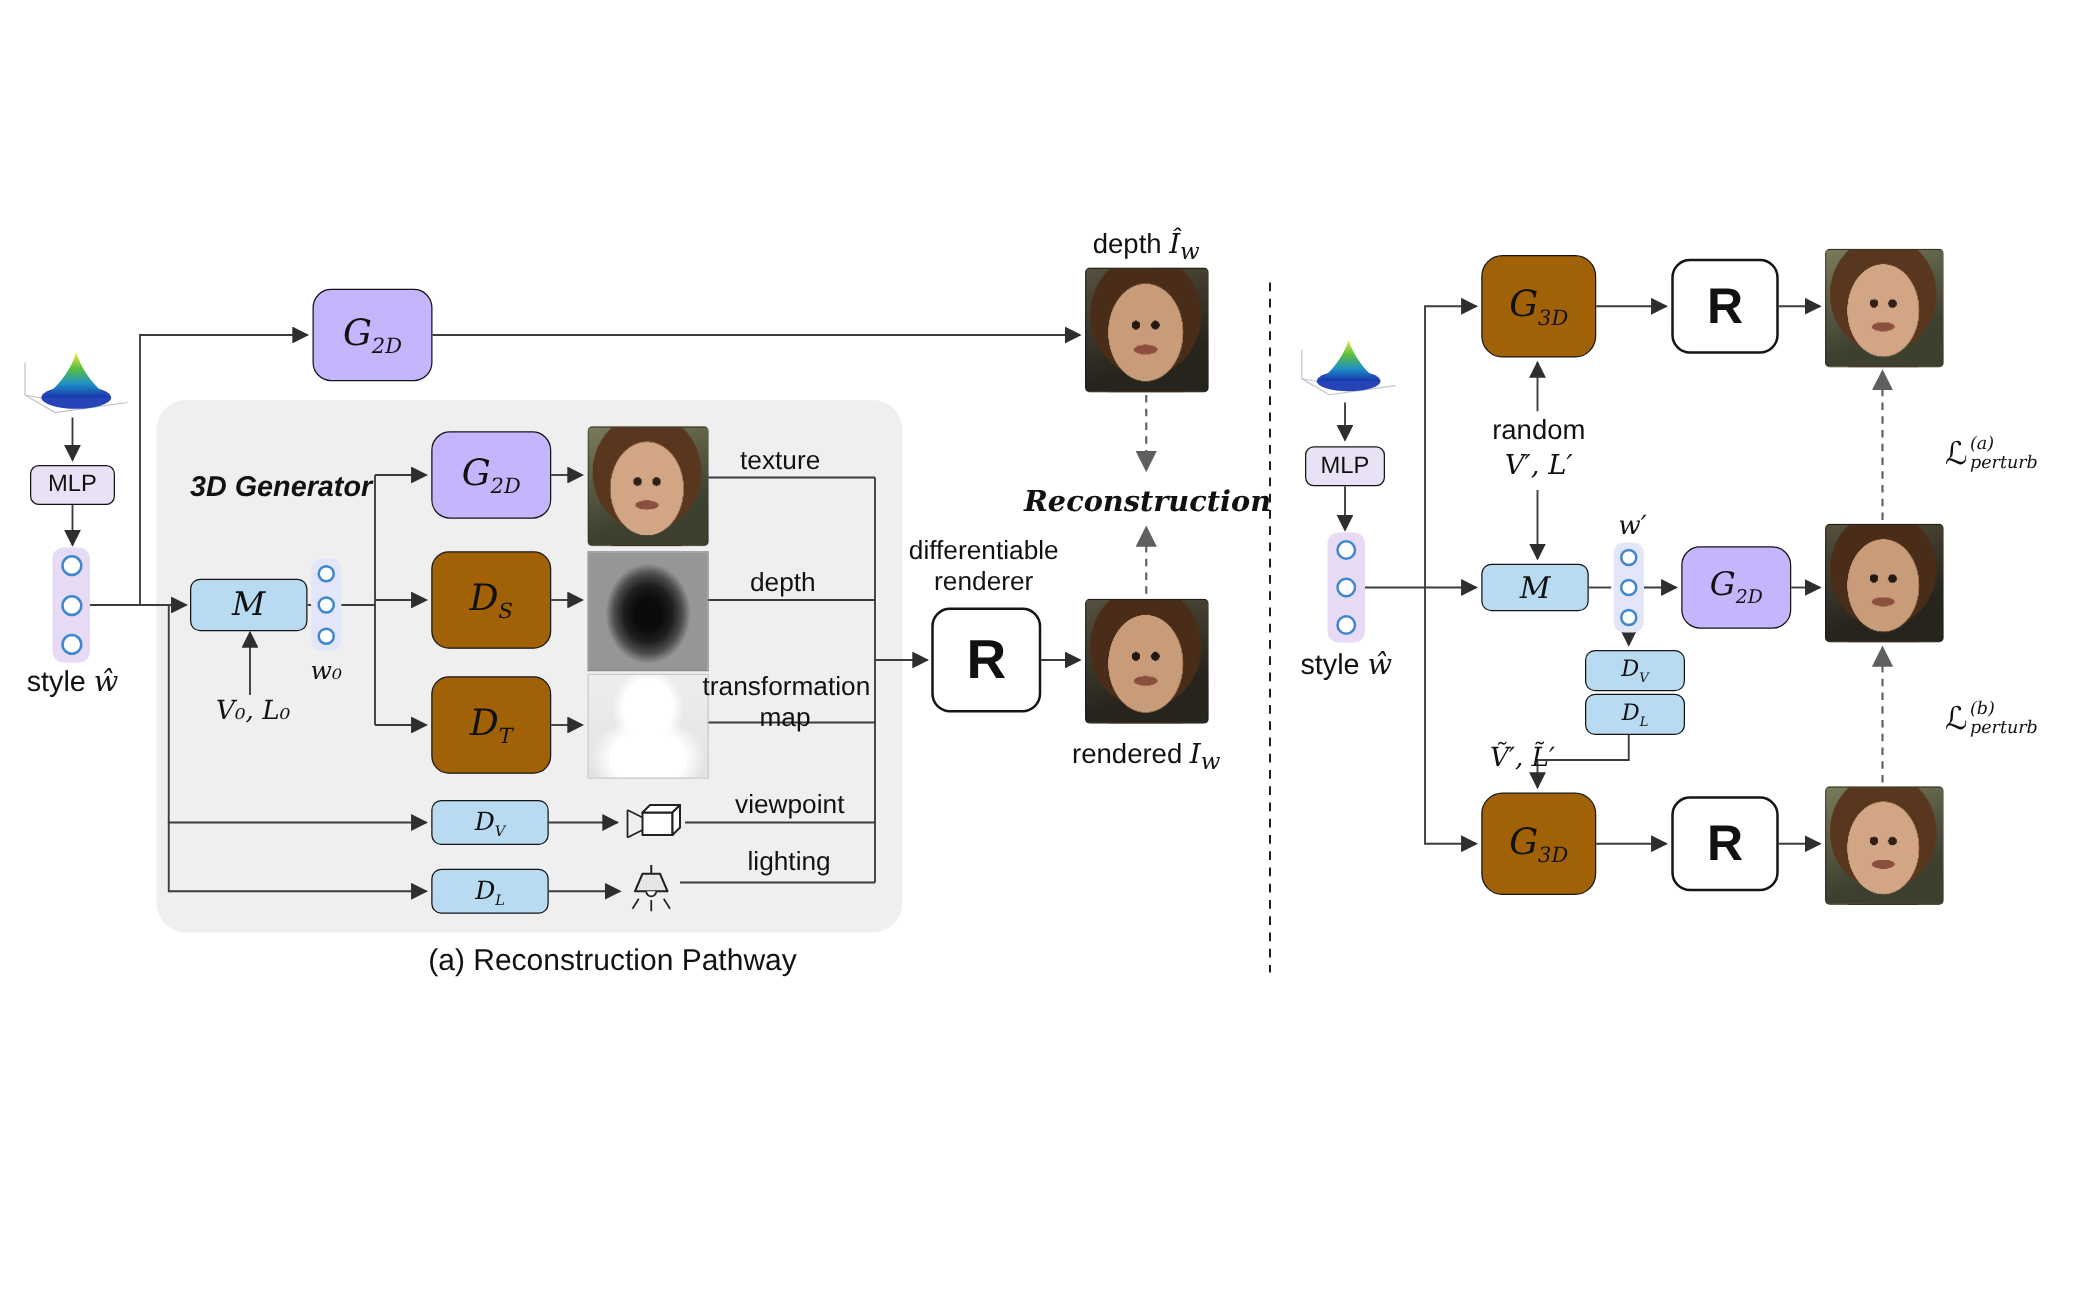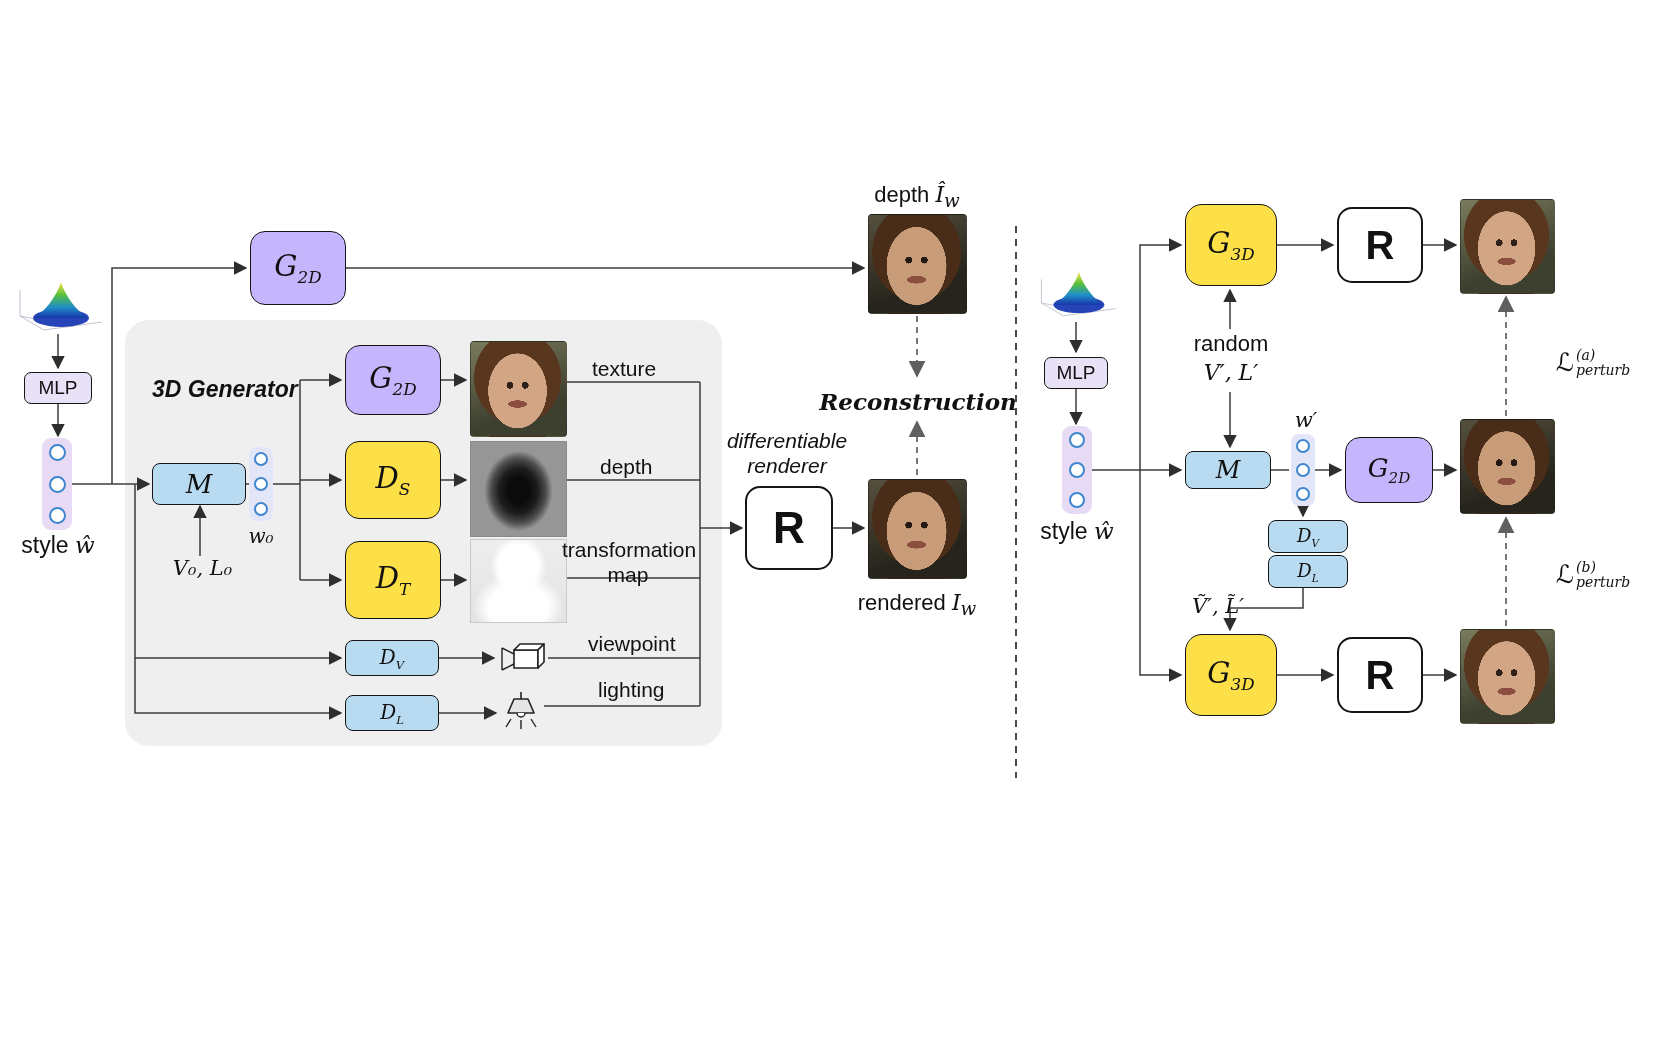--- a/index.html
+++ b/index.html
@@ -4,21 +4,21 @@
 <style>
   html,body{margin:0;padding:0;background:#fff;}
   #canvas{position:relative;width:1664px;height:1040px;background:#fff;overflow:hidden;
           font-family:"Liberation Sans",sans-serif;color:#111;}
   .abs{position:absolute;box-sizing:border-box;}
   .panel{position:absolute;background:#efefef;border-radius:24px;}
   #wires{position:absolute;left:0;top:0;pointer-events:none;}
   .box{position:absolute;box-sizing:border-box;display:flex;align-items:center;justify-content:center;
        border:1.7px solid #151515;background:#fff;}
   .purple{background:#c4b5fd;border-radius:15px;}
-  .blue{background:#fde047;border-radius:14px;}
+  .blue{background:#a16207;border-radius:14px;}
   .blue-sm{background:#b9dbf2;border-radius:8px;}
   .white-box{background:#fff;border-radius:15px;border-width:2px;}
   .lav{background:#e9e2f7;border-radius:7px;}
   .math{font-family:"DejaVu Serif",serif;font-style:italic;}
   .math sub{font-size:0.58em;font-style:italic;}
   .bl28{font-size:29px;}
   .bl26{font-size:26px;}
   .bl24{font-size:24px;}
   .bl20{font-size:20px;}
   .bl18{font-size:18px;}
@@ -263,36 +263,39 @@
       <path d="M14,9 L28,9 L34,23 L8,23 Z" fill="#e6e6e6" stroke="#222" stroke-width="1.6" stroke-linejoin="round"></path>
       <path d="M17,23 a4,4 0 0 0 8,0" fill="#fff" stroke="#222" stroke-width="1.4"></path>
       <g stroke="#222" stroke-width="1.4">
         <line x1="11" y1="29" x2="6" y2="37"></line>
         <line x1="21" y1="30" x2="21" y2="39"></line>
         <line x1="31" y1="29" x2="36" y2="37"></line>
       </g>
     </svg>
   </div>
 
-  <div class="lbl center twoline" style="left:716px;top:428px;width:142px;font-style:italic;">
+  <div class="lbl center twoline" style="left:716px;top:428px;width:142px;">
     <div>differentiable</div>
     <div>renderer</div>
   </div>
 
   <div class="box white-box" style="left:745px;top:486px;width:88px;height:84px;">
     <span class="rletter">R</span>
   </div>
 
   <div class="face face-dark" style="left:868px;top:479px;width:97px;height:98px;"></div>
 
   <div class="lbl center" style="left:843px;top:590px;width:148px;font-size:22px;">
     <span>rendered</span>
     <span class="serif-it"><span>I</span><sub>w</sub></span>
   </div>
 
+  <div class="caption" style="left:295px;top:755px;width:390px;">
+    <span>(a) Reconstruction Pathway</span>
+  </div>
 
   <div class="abs" style="left:1036px;top:266px;width:84px;height:54px;">
     <svg width="84" height="54" viewBox="0 0 92 58">
       <g stroke="#c0c0d0" stroke-width="1" fill="none">
         <path d="M6,14 V40 L30,54 L88,46"></path>
         <path d="M6,40 L60,50"></path>
       </g>
       <ellipse cx="47" cy="42" rx="28" ry="9" fill="#2743b8"></ellipse>
       <path d="M47,6 C42,22 30,36 20,42 L74,42 C64,36 52,22 47,6 Z" fill="url(#gp)"></path>
     </svg>

